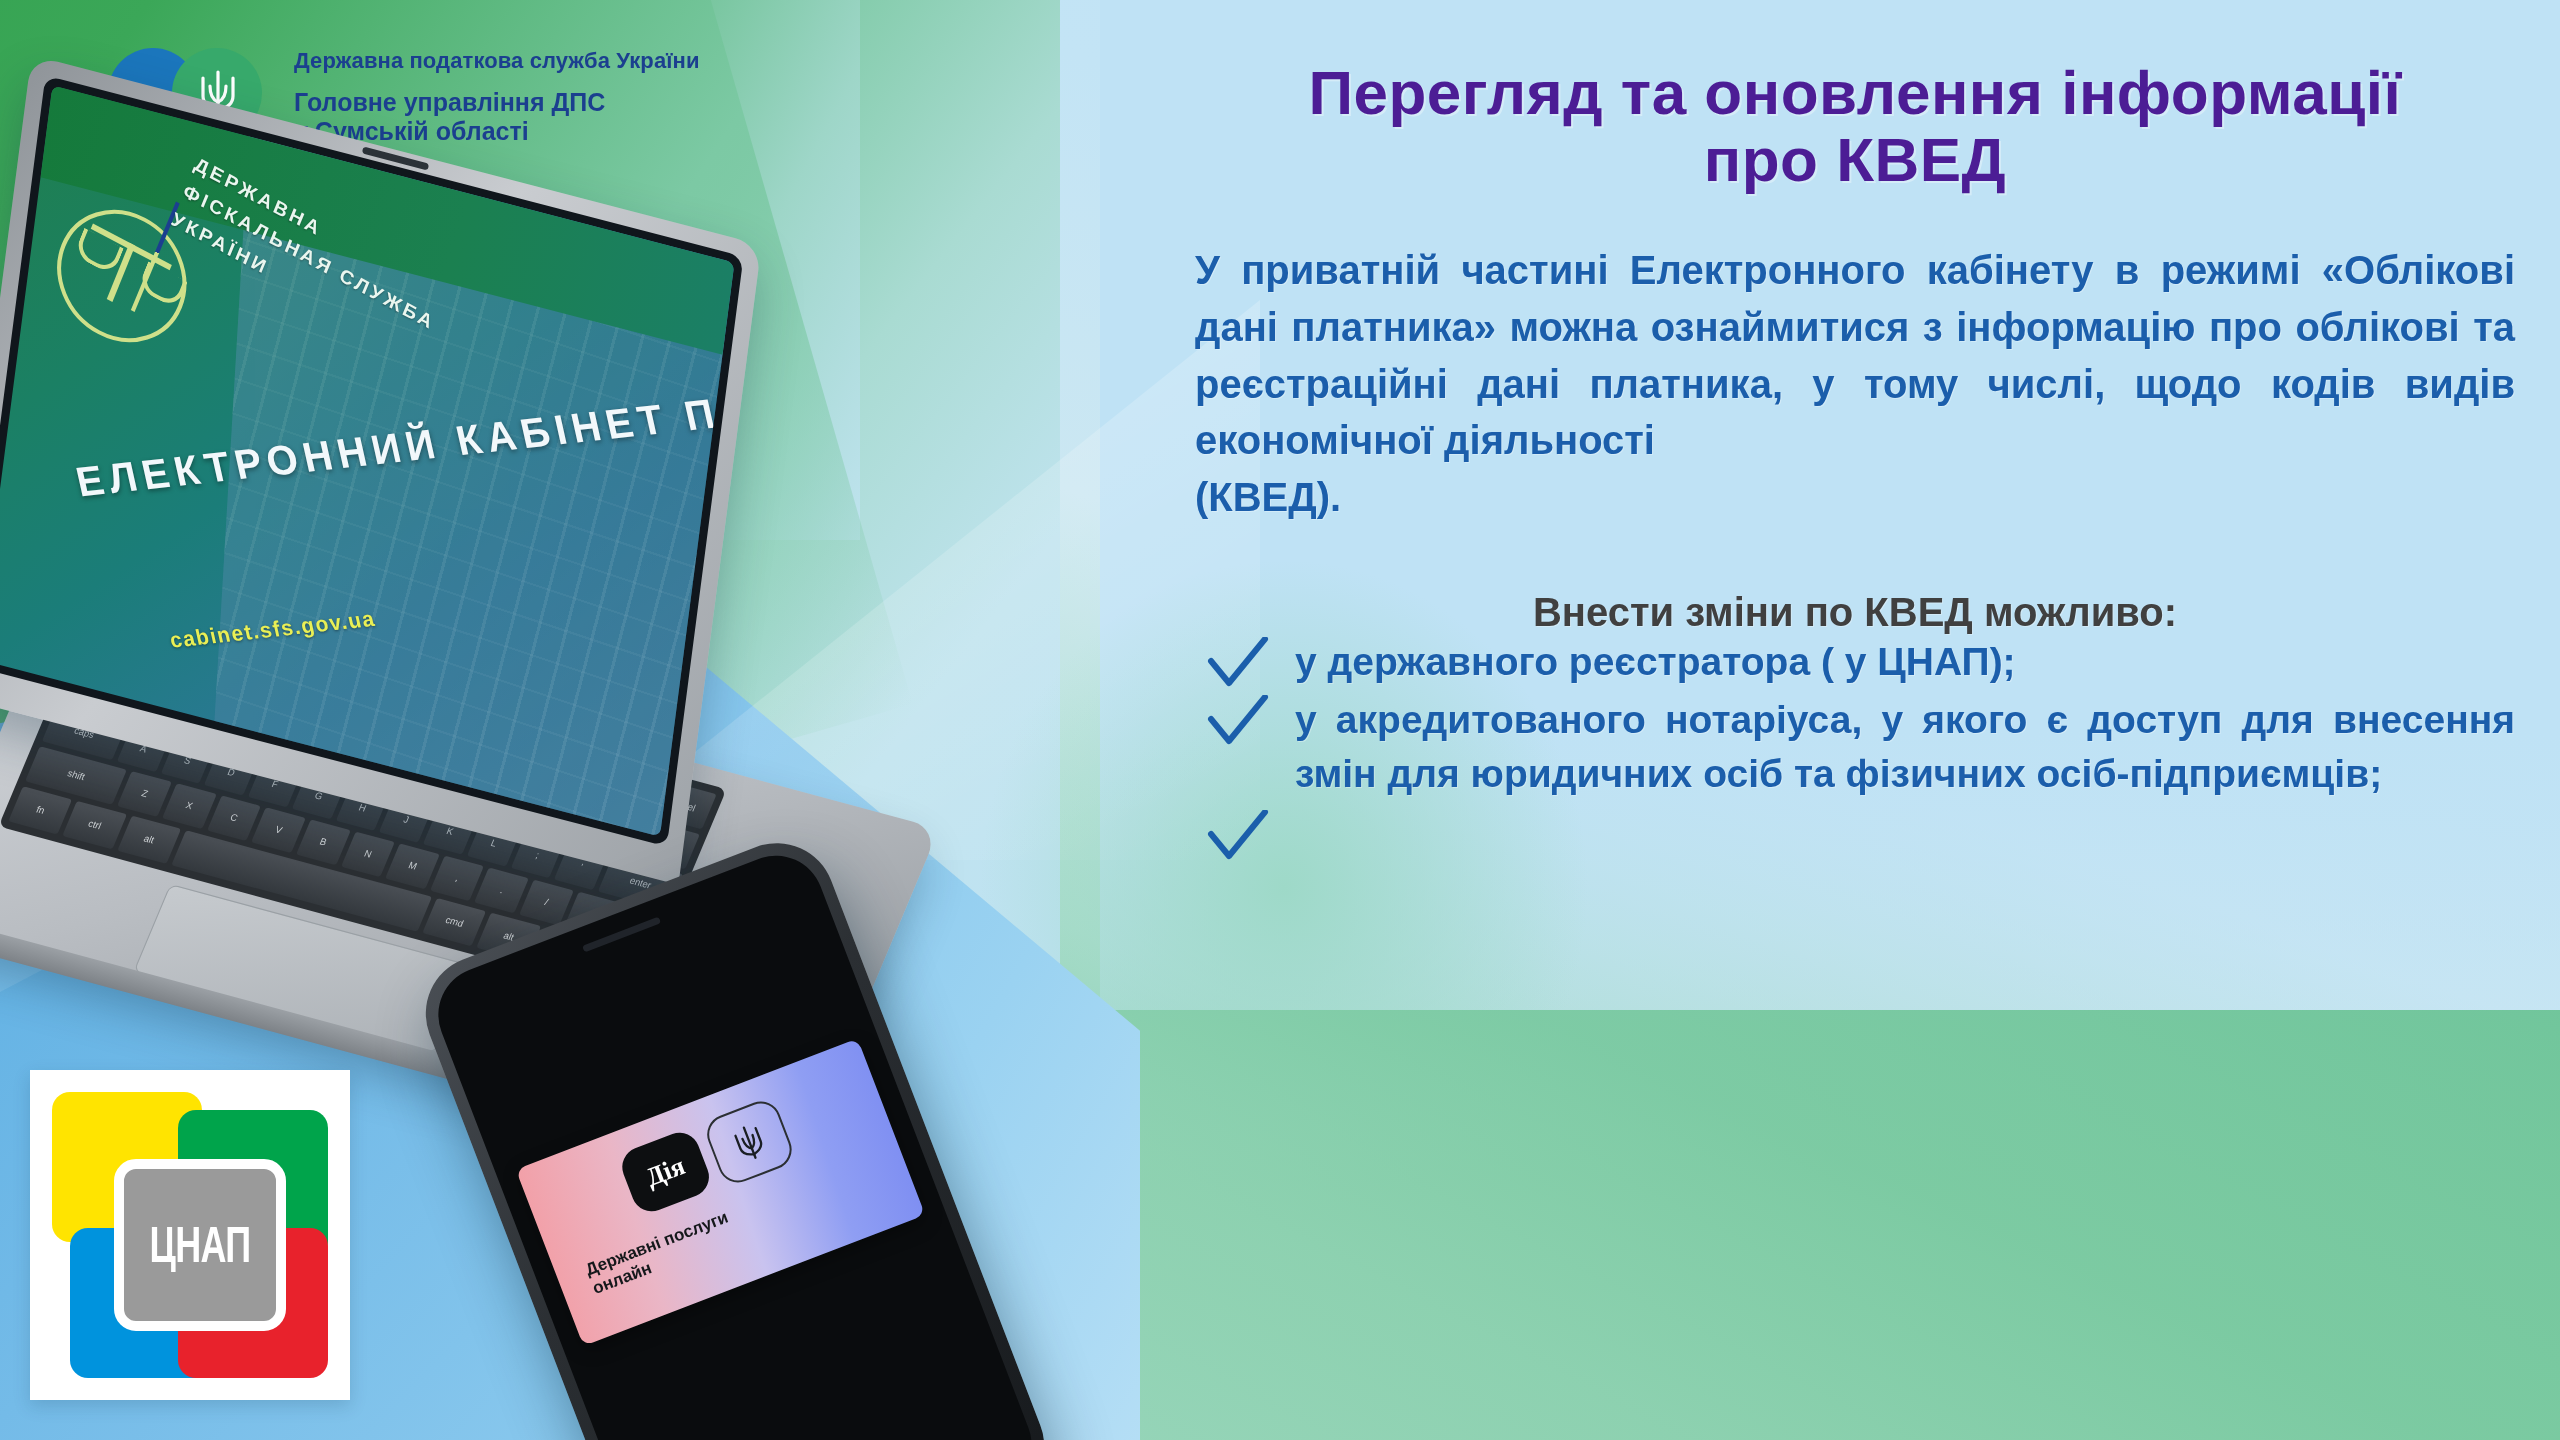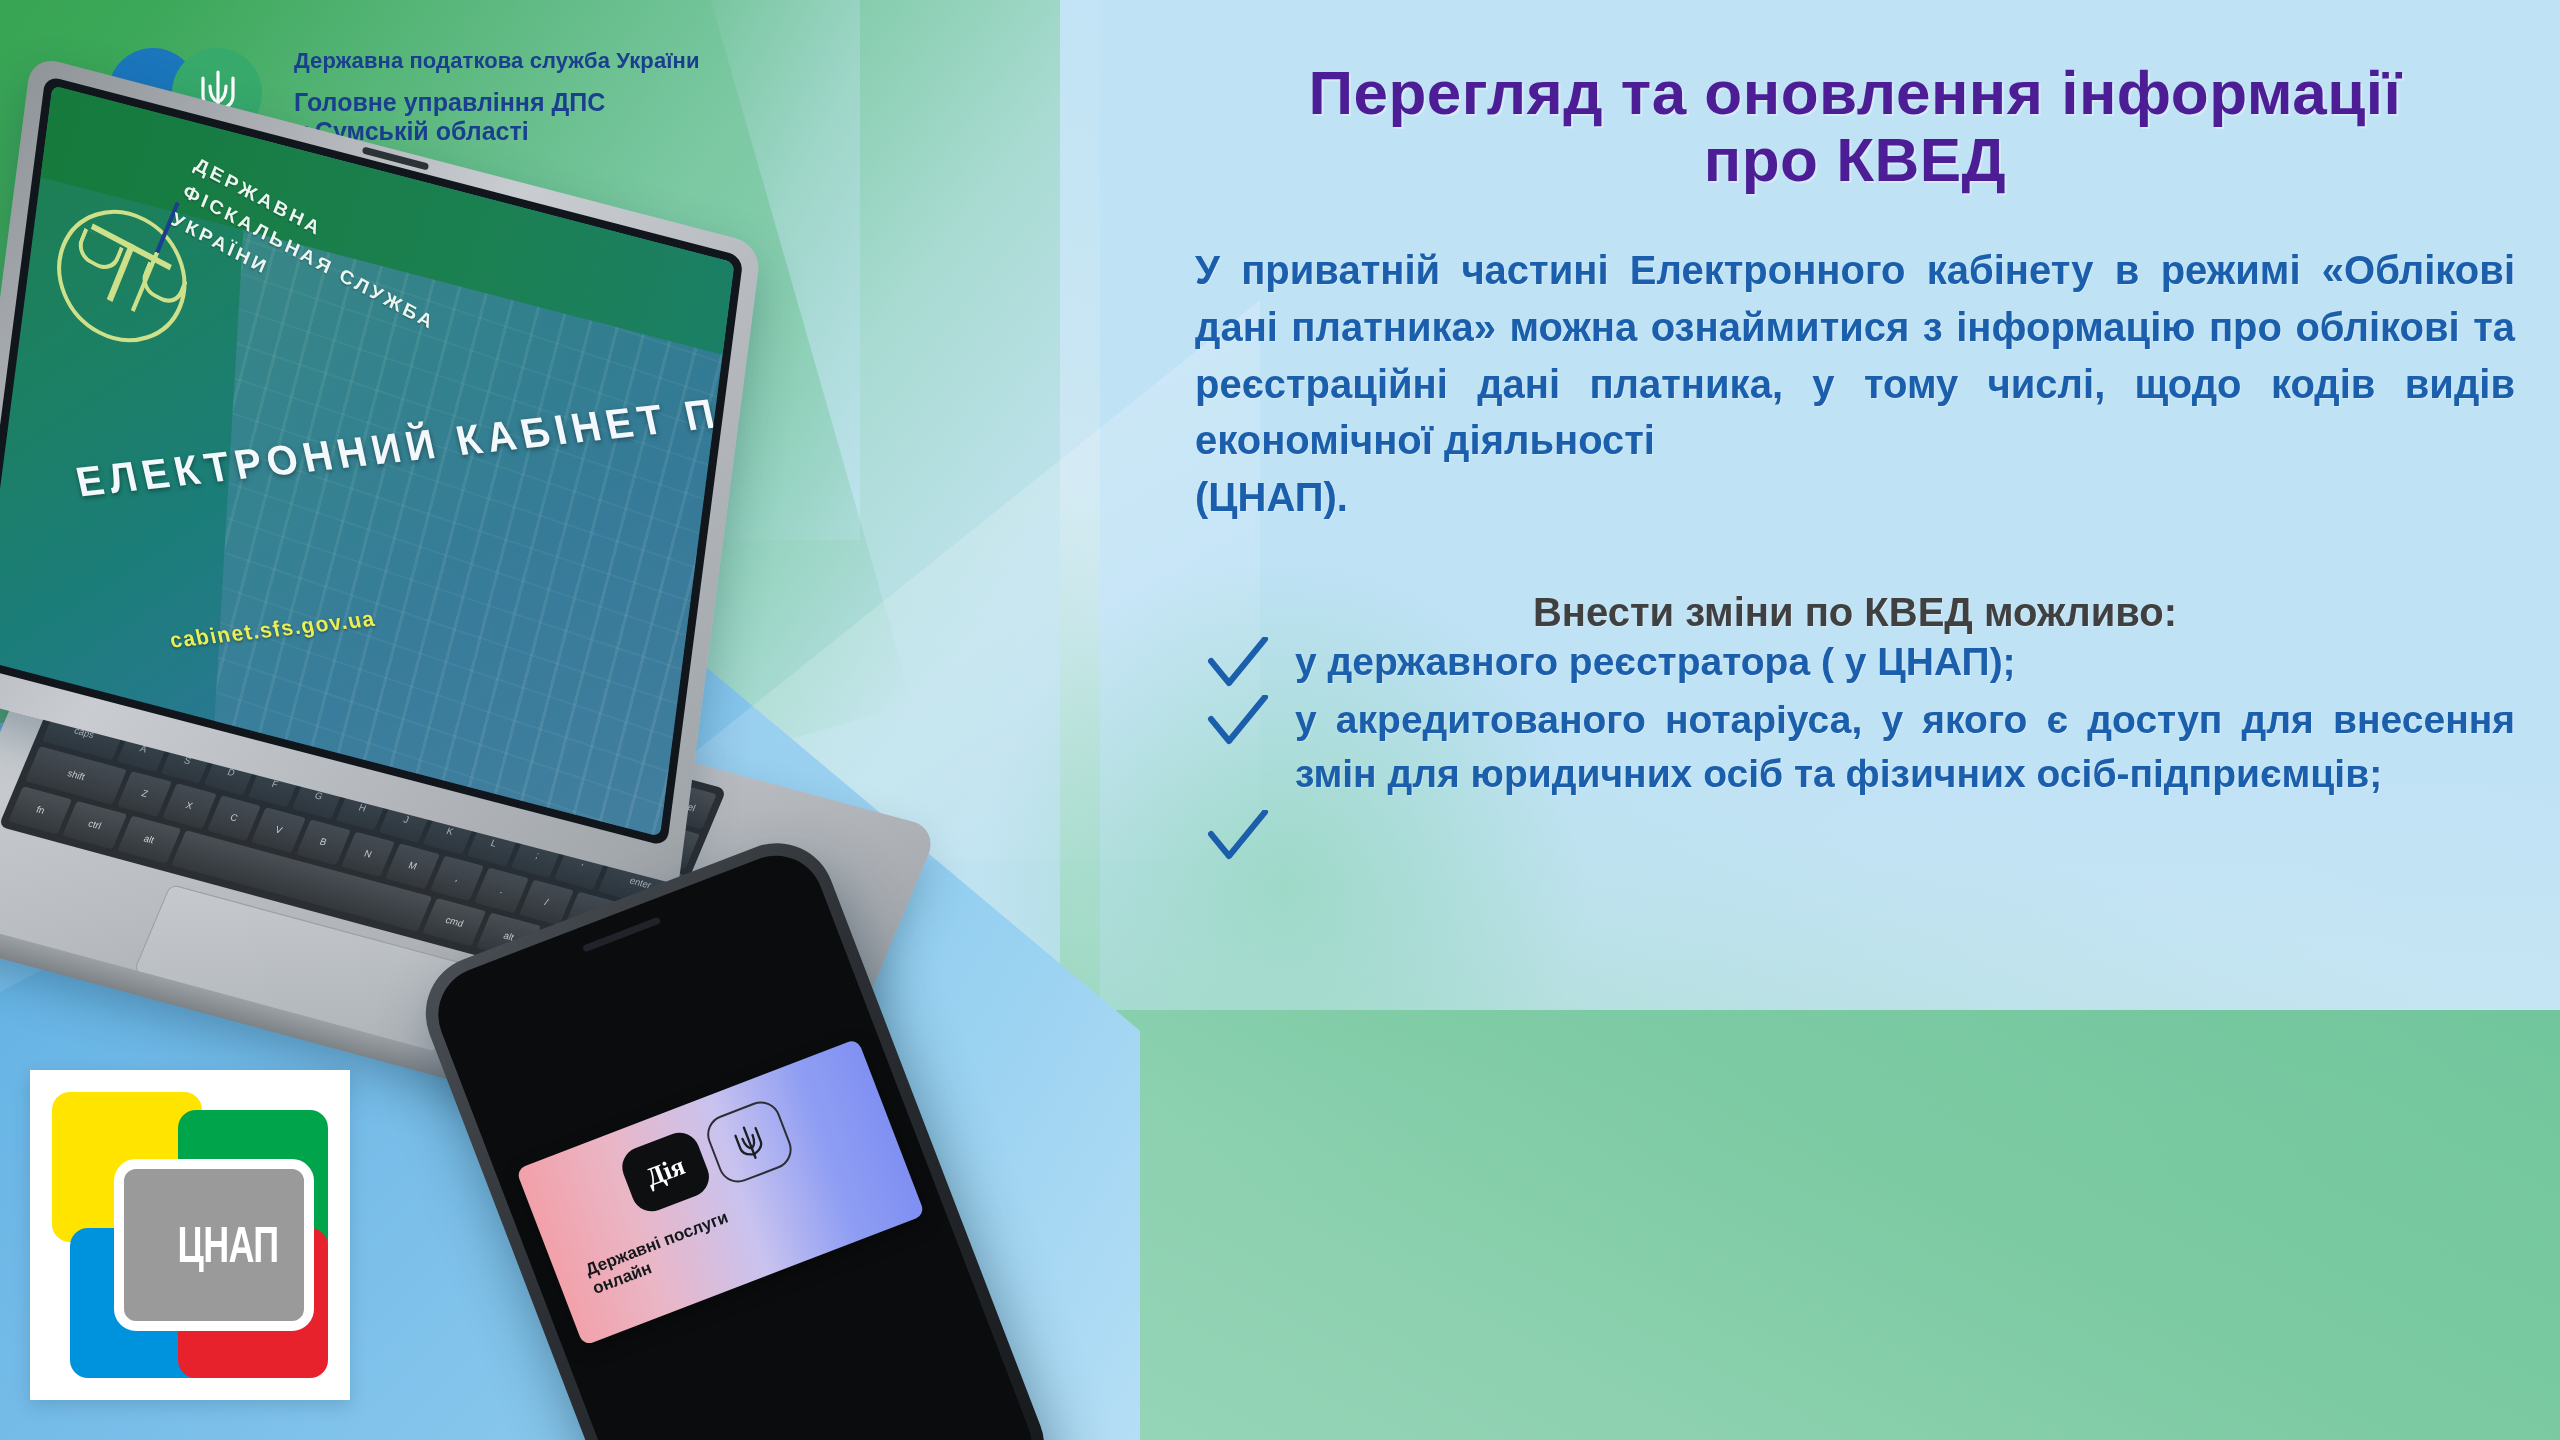--- a/index.html
+++ b/index.html
@@ -251,21 +251,21 @@
   .cnap-inner{position:absolute;inset:22px;}
   .sq{position:absolute;width:150px;height:150px;border-radius:18px;}
   .sq.yellow{left:0;top:0;background:#ffe400;}
   .sq.green{right:0;top:18px;background:#00a44b;}
   .sq.blue{left:18px;bottom:0;background:#0093dd;}
   .sq.red{right:0;bottom:0;background:#e8222c;}
   .sq-center{
     position:absolute;left:50%;top:50%;width:152px;height:152px;margin:-76px 0 0 -76px;
     background:#9a9a9a;border-radius:22px;border:10px solid #fff;
     box-sizing:content-box;
-    display:flex;align-items:center;justify-content:center;padding-left:28px;
+    display:flex;align-items:center;justify-content:center;
   }
   .cnap-word{
     color:#ffffff;font-size:50px;font-weight:bold;letter-spacing:-1px;
     transform:scaleX(.72);
     font-family:"Liberation Sans",sans-serif;
   }
 
   
   .content{position:absolute;left:1195px;top:60px;width:1320px;}
   .title{
@@ -476,21 +476,21 @@
   </div>
 
   <div class="content">
     <div class="title">
       <div>Перегляд та оновлення інформації</div>
       <div>про КВЕД</div>
     </div>
 
     <div class="para">
       <span>У приватній частині Електронного кабінету в режимі «Облікові дані платника» можна ознаймитися з інформацію про облікові та реєстраційні дані платника,     у тому числі, щодо кодів видів економічної діяльності</span>
-      <span class="last">(ЦНАП).</span>
+      <span class="last">(КВЕД).</span>
     </div>
 
     <div class="sub">Внести зміни по КВЕД можливо:</div>
 
     <div class="bullets">
       <div class="bullet tight">
         <svg class="check" viewBox="0 0 62 52">
           <path d="M4 24 L22 46 L58 2" fill="none" stroke="#1b5eab" stroke-width="6" stroke-linecap="round" stroke-linejoin="round"></path>
         </svg>
         <span> у державного реєстратора ( у ЦНАП);</span>

